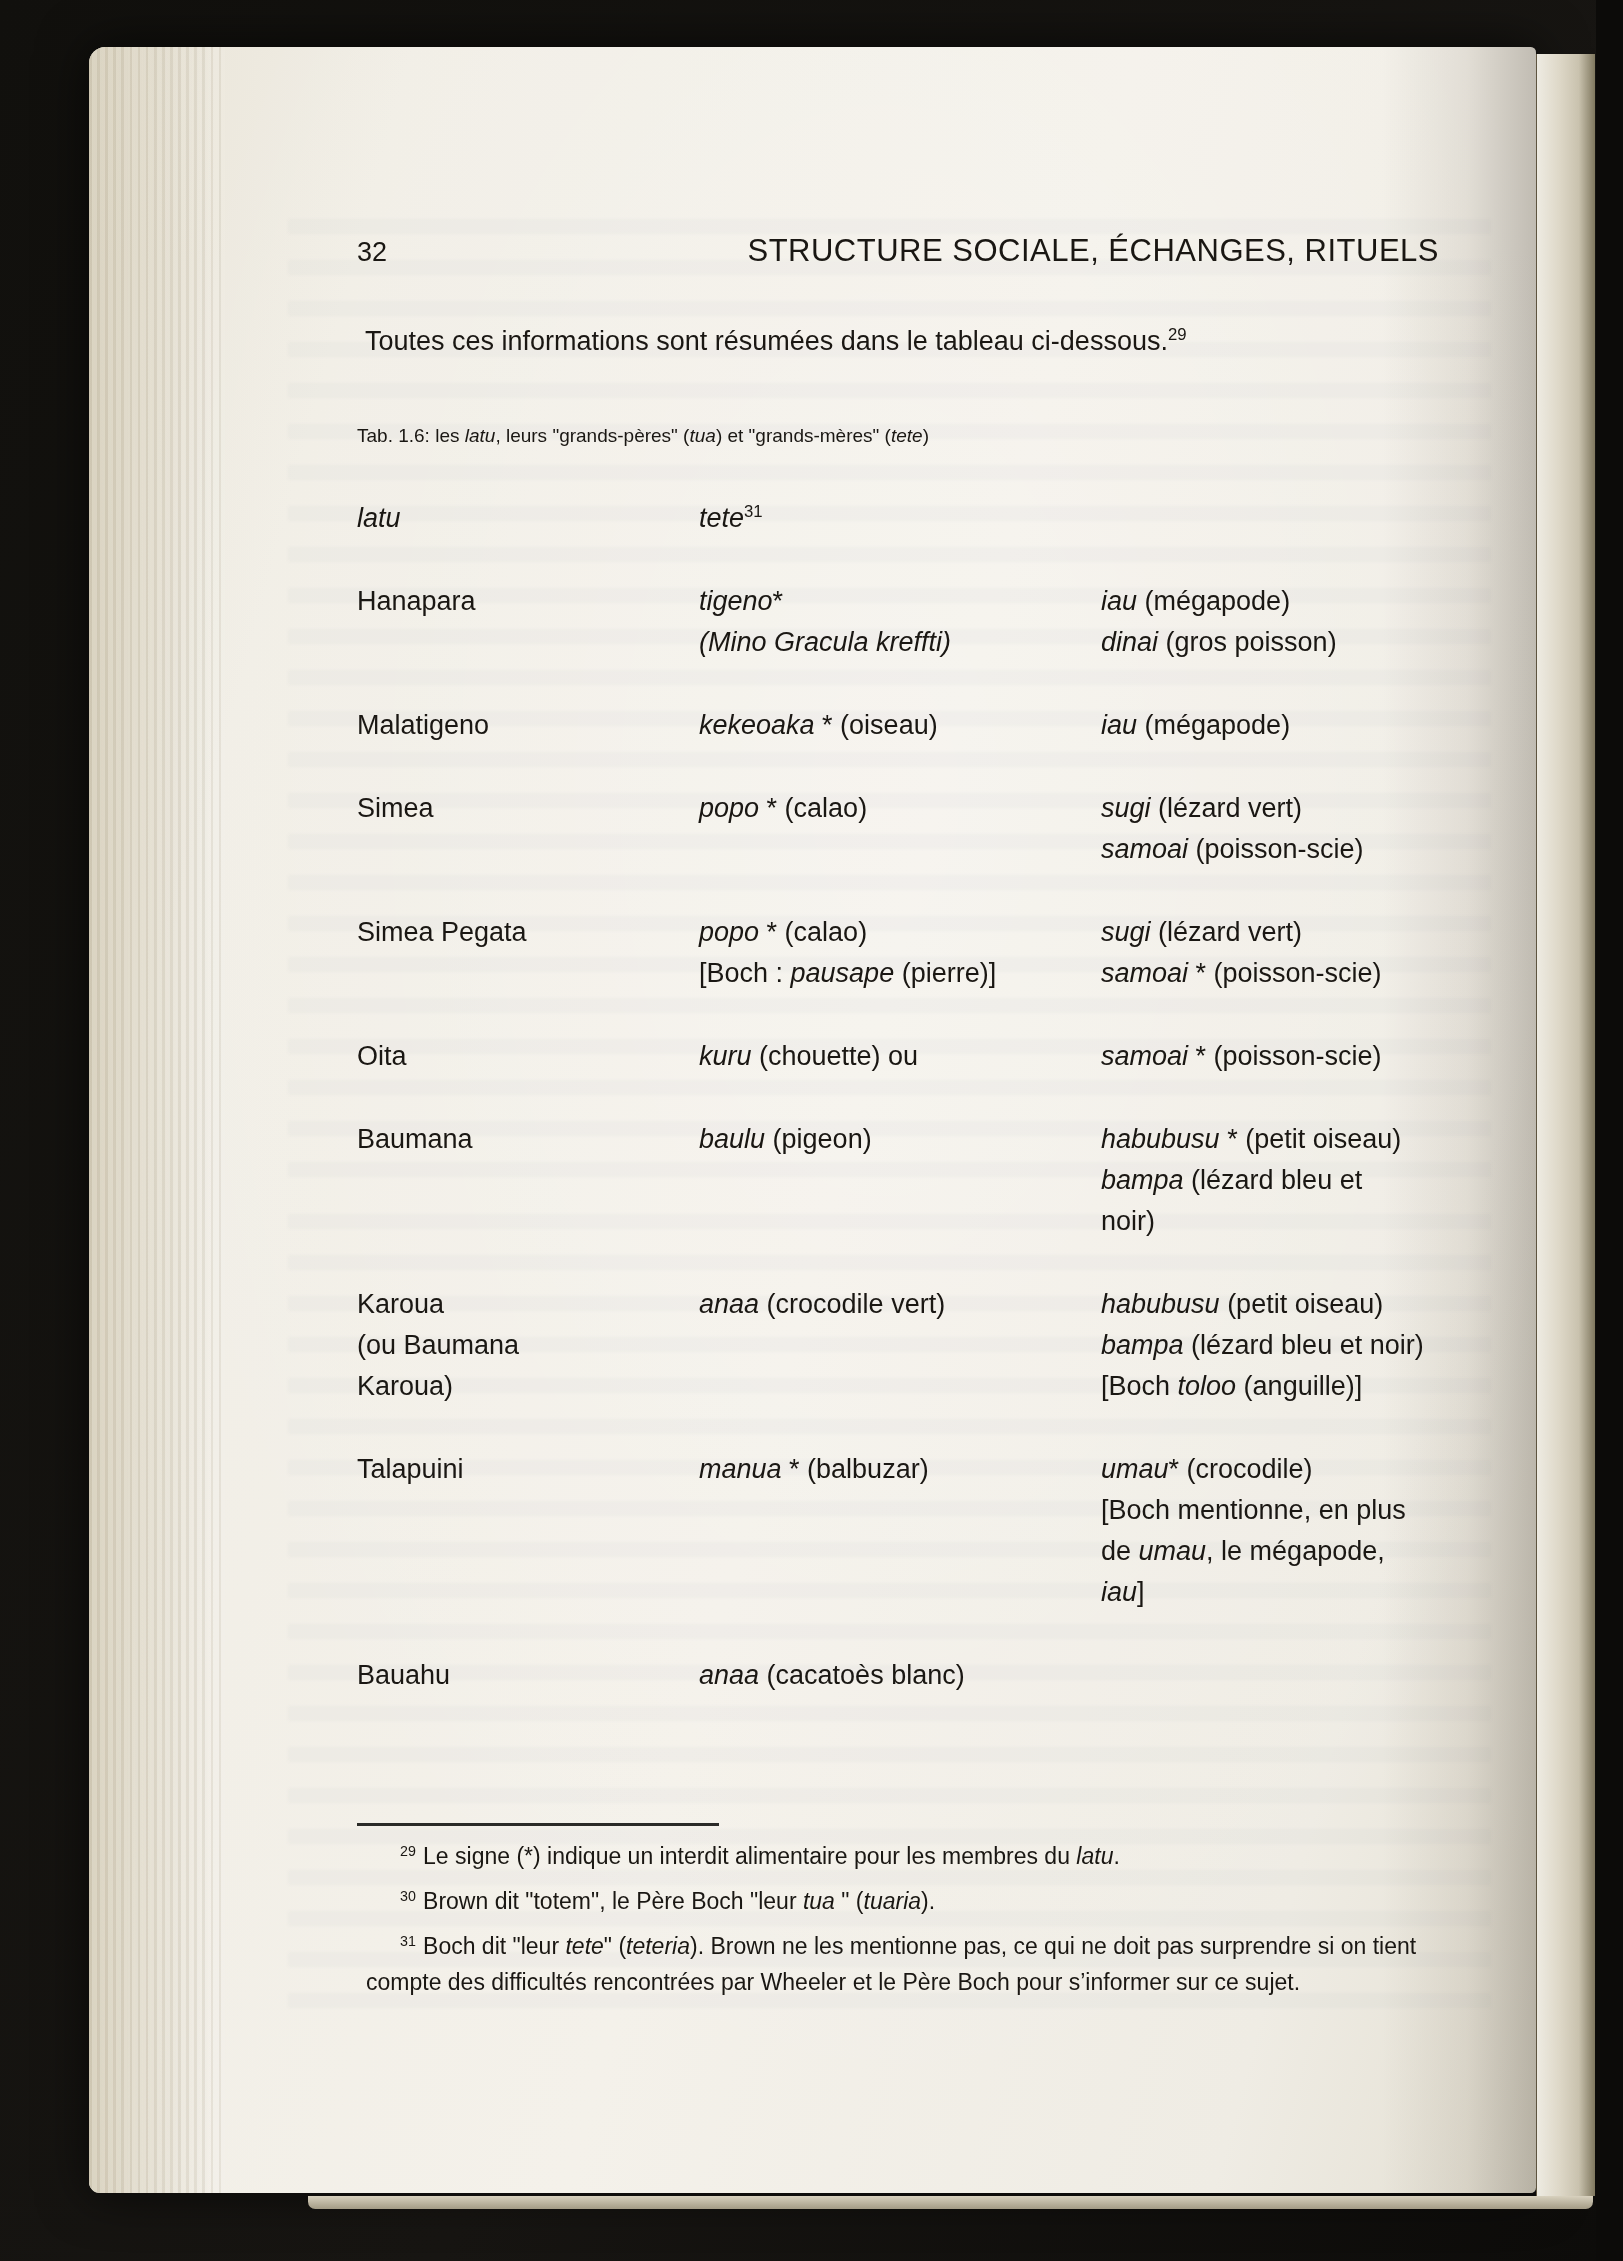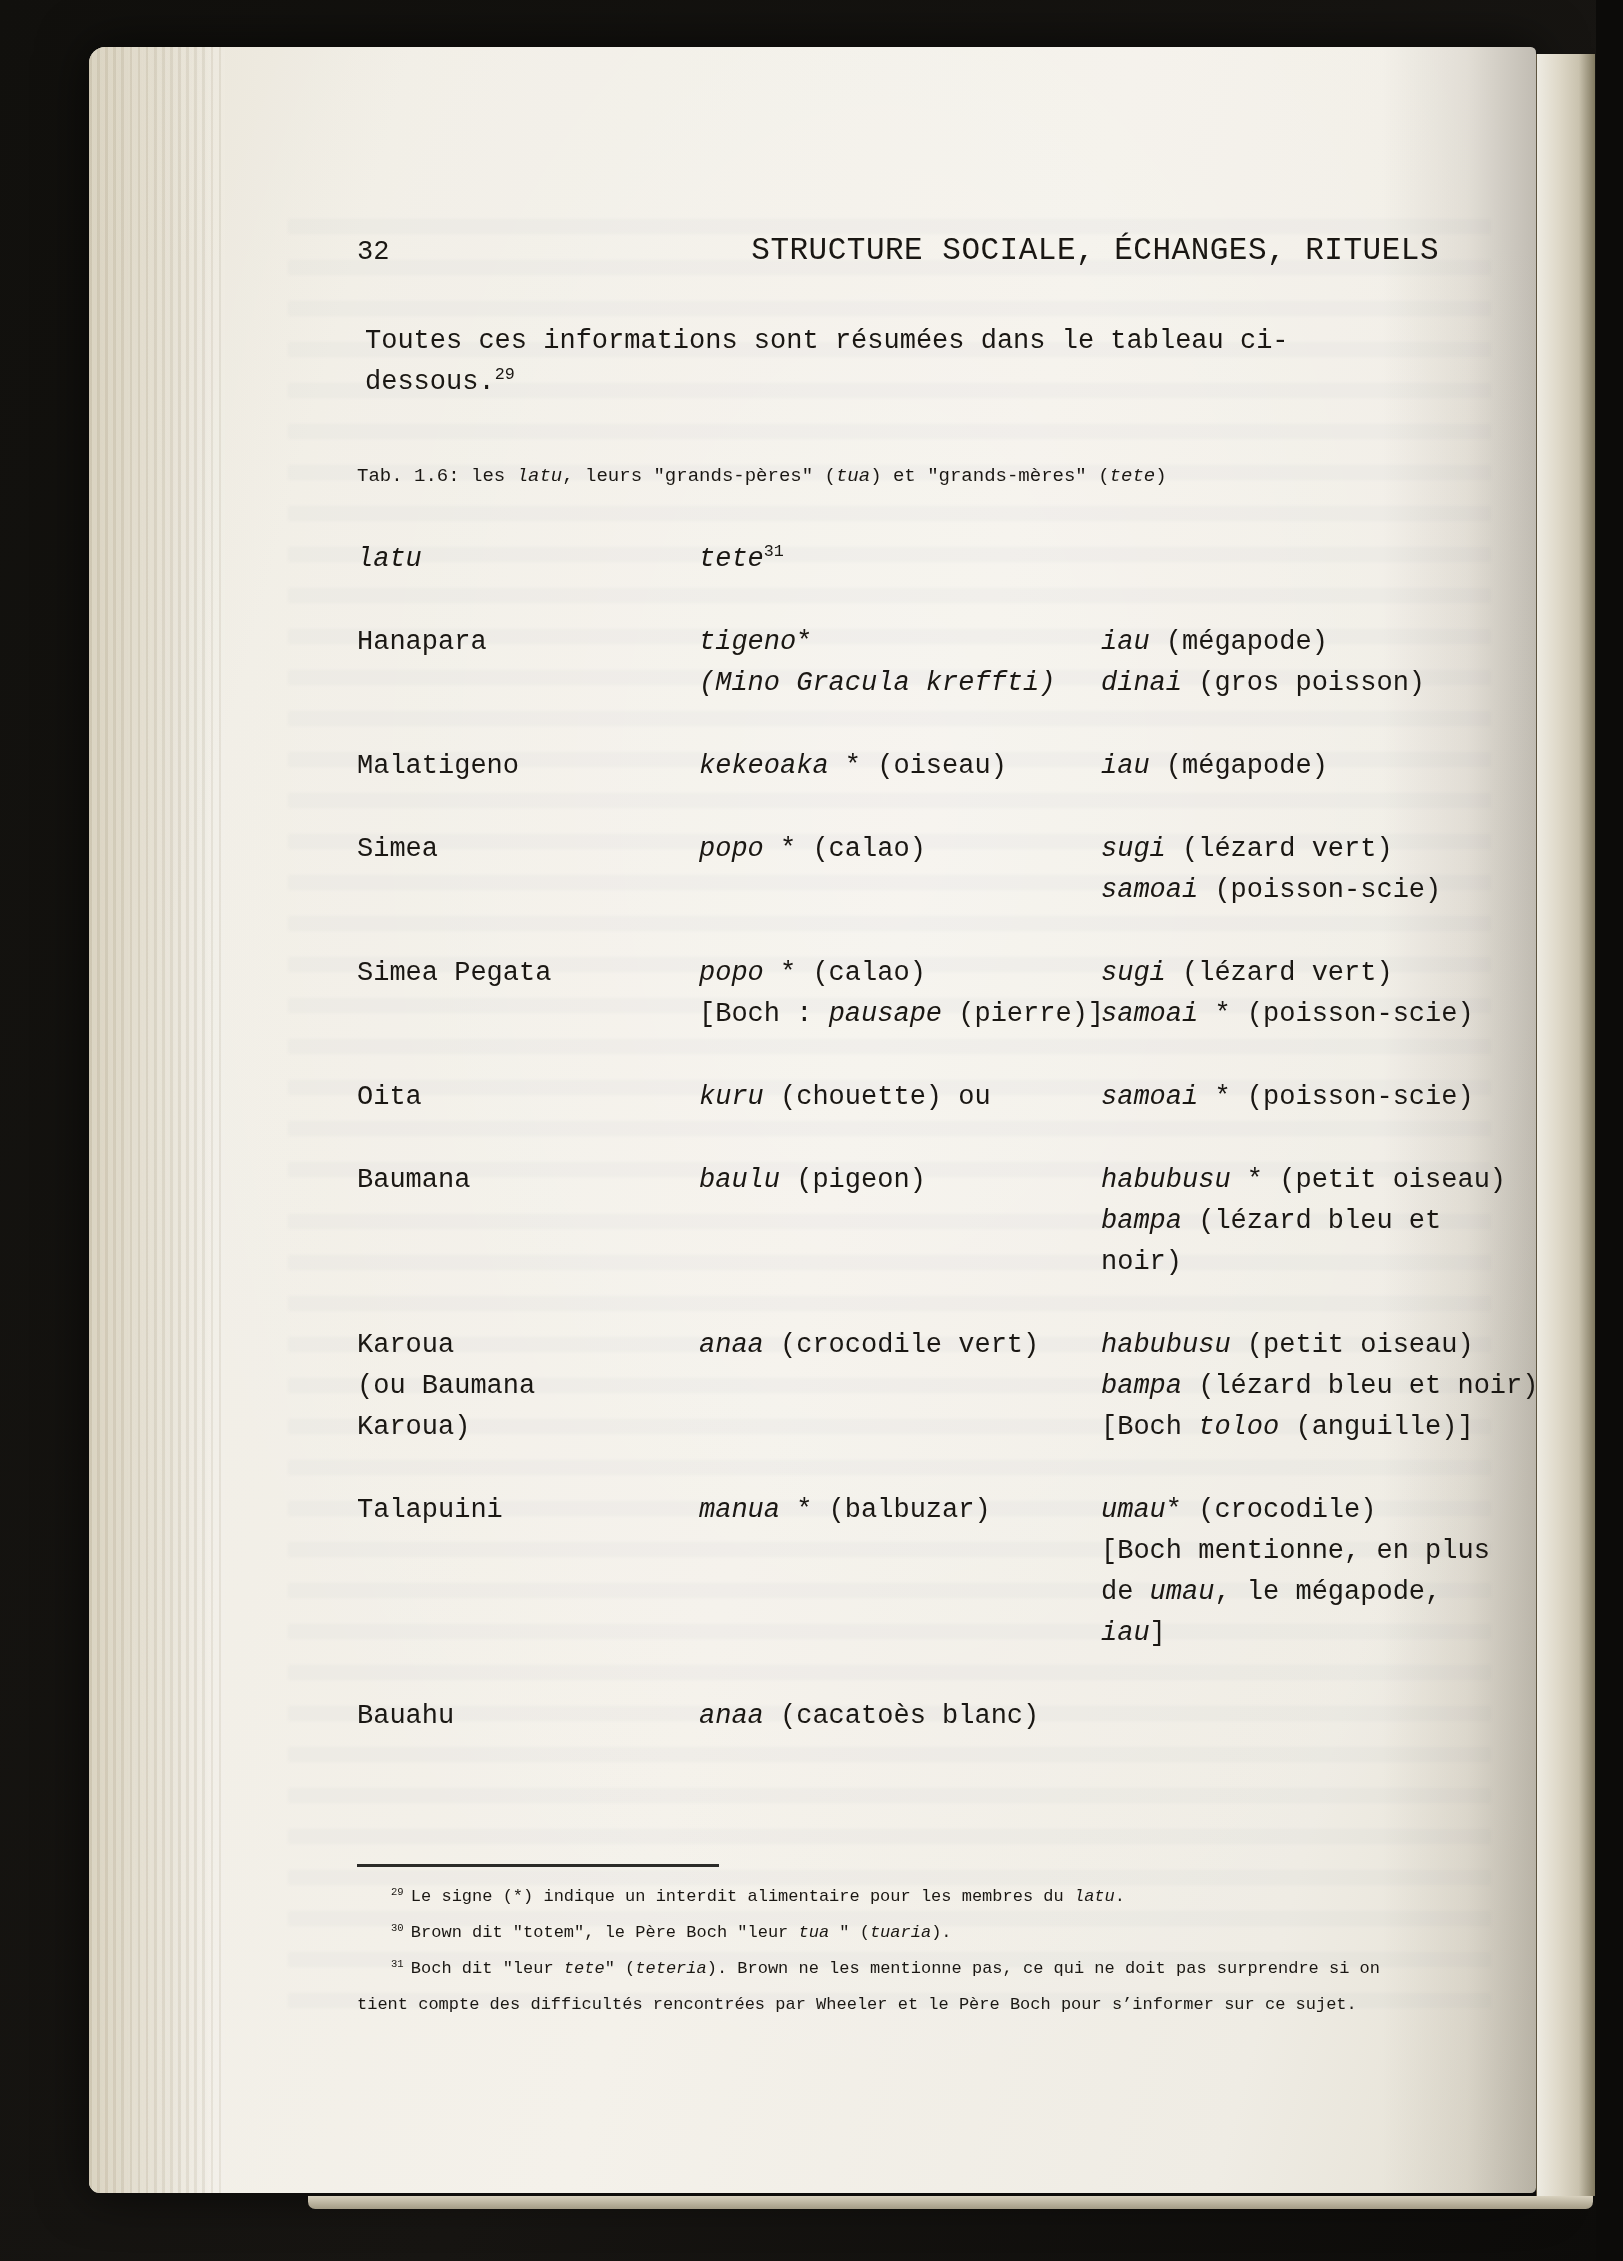--- a/index.html
+++ b/index.html
@@ -1,19 +1,19 @@
 <!DOCTYPE html>
 <html style="font-size:14.5px"><head>
 <meta charset="utf-8">
 <style>
   html,body{margin:0;padding:0;background:#0c0b09;}
   .scan{
     position:relative;width:1596px;height:2262px;overflow:hidden;
     background:linear-gradient(120deg,#11100d 0%,#171512 60%,#0d0c0a 100%);
-    font-family:Liberation Mono, monospace;
+    font-family:Liberation Sans, sans-serif;
   }
   .page{
     position:absolute;left:89px;top:47px;width:1447px;height:2146px;
     background:
       radial-gradient(ellipse at 55% 35%, rgba(255,255,255,0.25), rgba(255,255,255,0) 70%),
       linear-gradient(105deg,#e9e4d7 0%,#f1eee6 16%,#f4f1ea 52%,#efece4 84%,#e3dfd2 100%);
     border-radius:16.3px 5.4px 5.4px 11px;
     box-shadow:0 0 50px rgba(0,0,0,0.65);
   }
   .stack-edge{
@@ -53,21 +53,21 @@
   .intro{margin:47px 8px 0;font-size:27px;line-height:41px;}
   .caption{margin:53px 0 0;font-size:19px;line-height:41px;}
 
   .trow{display:grid;grid-template-columns:342px 402px 338px;margin-top:42px;font-size:27px;line-height:41px;}
   .tline{white-space:nowrap;}
   .it{font-style:italic;}
   sup{font-size:0.62em;line-height:0;}
 
   .footnote-rule{margin-top:127px;width:362px;height:2.7px;background:#2b2b28;}
   .footnotes{margin-top:12.7px;}
-  .footnote{margin:0;font-size:17px;line-height:36px;text-indent:34px;}
+  .footnote{margin:9px;font-size:23px;line-height:36px;text-indent:34px;}
   .footnote sup{margin-right:7.2px;}
 </style>
 </head>
 <body>
 
 <div class="scan">
   <div class="page">
     <div class="stack-edge"></div>
     <div class="gutter-shadow"></div>
     <div class="bleed b1"></div>

